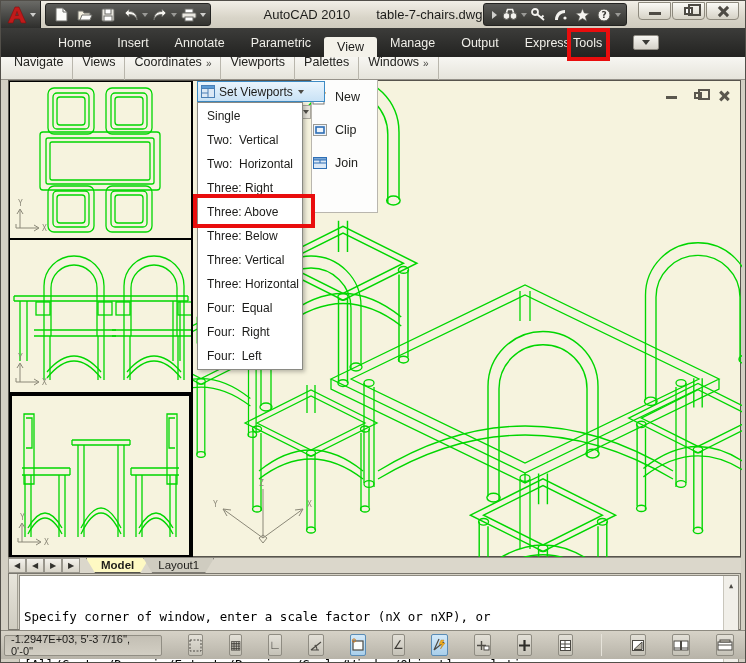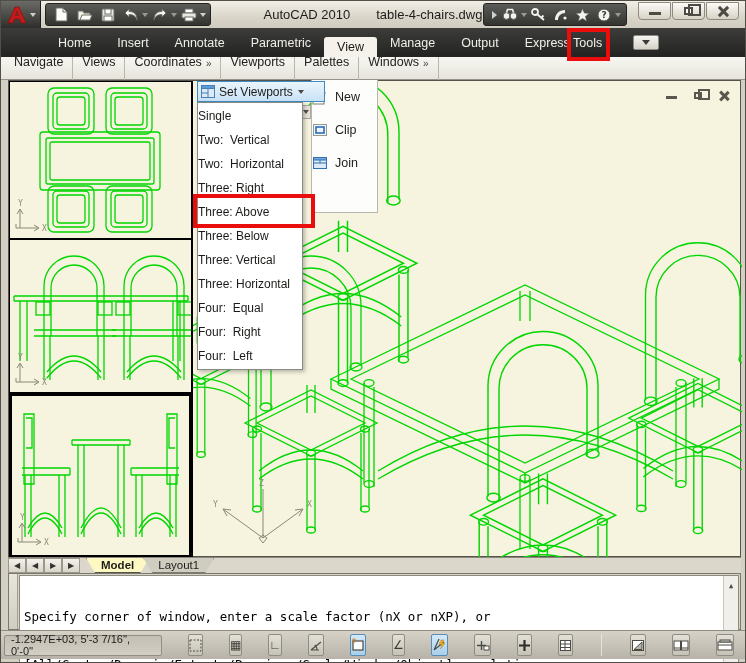--- a/index.html
+++ b/index.html
@@ -65,21 +65,21 @@
   .vpc .glyph-restore:before { border-color:#5a574e; width:8px;height:7px;}
   .vpc .glyph-x:before,.vpc .glyph-x:after { background:#5a574e; width:2.5px; height:12px;}
 
   
   #setvp-btn { position:absolute; left:196px; top:80px; width:128px; height:21px; z-index:40;
     background:linear-gradient(#eaf5fd,#c9e2f6); border:1px solid #3d8bc4; display:flex; align-items:center; font-size:12px; color:#1b1b19; }
   #setvp-btn .lbl { margin-left:4px; white-space:pre; }
   #setvp-btn .tri { margin-left:5px; width:0;height:0;border-left:3.5px solid transparent;border-right:3.5px solid transparent;border-top:4px solid #4b4a46; }
   #vp-menu { position:absolute; left:196px; top:101px; width:106px; z-index:40;
     background:#fff; border:1px solid #8a8a84; box-shadow:2px 2px 4px rgba(0,0,0,.25); padding:1px 0; }
-  .mitem { height:24px; display:flex; align-items:center; font-size:12px; color:#1b1b19; white-space:pre; }
+  .mitem { height:24px; display:flex; align-items:center; padding-left:9px; font-size:12px; color:#1b1b19; white-space:pre; }
   .mitem.sel { background:#cbe4f9; border:1px solid #7fb2e0; height:24px; }
   #redbox-menu { position:absolute; left:192px; top:193px; width:122px; height:34px; border:4px solid #e90d0d; z-index:55; pointer-events:none; }
   #vp-panelfly { position:absolute; left:310px; top:79px; width:67px; height:133px; z-index:39;
     background:#fdfdfc; border:1px solid #b9b6ae; border-top:none; }
   .fly-item { display:flex; align-items:center; height:33px; font-size:12.5px; color:#22221f; gap:7px; }
   #frag-dd { position:absolute; left:300px; top:104px; z-index:38; width:10px; height:14px; background:#e7e4da; border:1px solid #aaa79d; display:flex;align-items:center;justify-content:center;}
   #frag-dd .tri{width:0;height:0;border-left:3px solid transparent;border-right:3px solid transparent;border-top:4px solid #55534d;}
 
   
   #mtabbar { position:absolute; left:7px; top:556px; width:733px; height:16px; background:#dbd7cb;
@@ -168,21 +168,21 @@
             <rect x="4" y="9" width="8" height="4" fill="#fff" stroke="#6d6d68"></rect>
           </svg>
       </div>
       <div class="mini-sep">
           <span class="dd-arrow"></span>
         </div>
     </div>
 
     <div id="title-text">
       <span>AutoCAD 2010</span>
-      <span>table-4-chairs.dwg</span>
+      <span>table-7-chairs.dwg</span>
     </div>
 
     <div class="infocenter">
       <div class="ic-btn" style="width:10px">
         <svg width="5" height="8" viewBox="0 0 5 8">
             <path d="M0 0 L5 4 L0 8 Z" fill="#cfcfcc"></path>
           </svg>
       </div>
       <div class="ic-btn">
         <svg width="16" height="13" viewBox="0 0 16 13">

